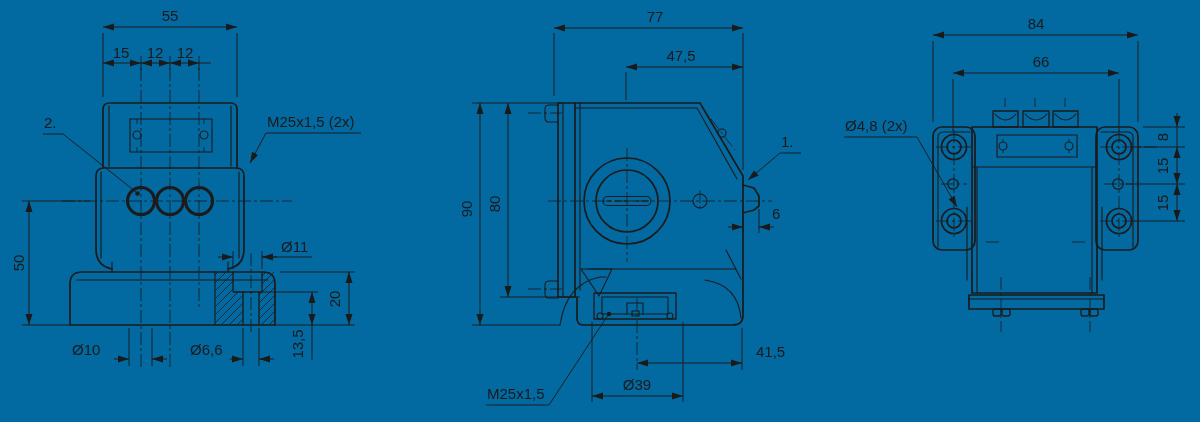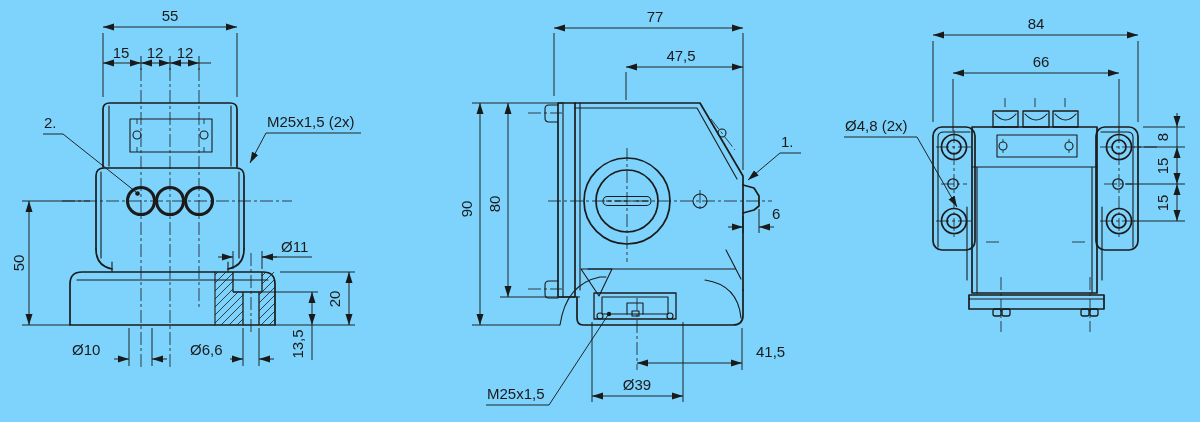--- a/index.html
+++ b/index.html
@@ -1,16 +1,16 @@
 <!DOCTYPE html>
 <html><head>
 <meta charset="utf-8">
 <style>
   html,body{margin:0;padding:0;background:#ffffff;}
-  .stage{width:1200px;height:422px;background:#7dd3fc;position:relative;overflow:hidden;}
+  .stage{width:1200px;height:422px;background:#0369a1;position:relative;overflow:hidden;}
   svg{display:block;}
   text{font-family:"Liberation Sans", sans-serif;font-size:15px;fill:#1a1a1a;}
   .ol{stroke:#1b1b1b;stroke-width:1.7;fill:none;stroke-linejoin:round;stroke-linecap:round;}
   .o2{stroke:#1b1b1b;stroke-width:1.1;fill:none;stroke-linejoin:round;stroke-linecap:round;}
   .o3{stroke:#1b1b1b;stroke-width:1.3;fill:none;stroke-linejoin:round;}
   .bold{stroke:#1b1b1b;stroke-width:3.1;fill:none;}
   .dim{stroke:#1b1b1b;stroke-width:0.95;fill:none;}
   .cl{stroke:#1b1b1b;stroke-width:0.8;fill:none;stroke-dasharray:13 3 3 3;}
   .dsh{stroke:#1b1b1b;stroke-width:1;fill:none;stroke-dasharray:6 3;}
   .hl{stroke:#1b1b1b;stroke-width:0.8;}

